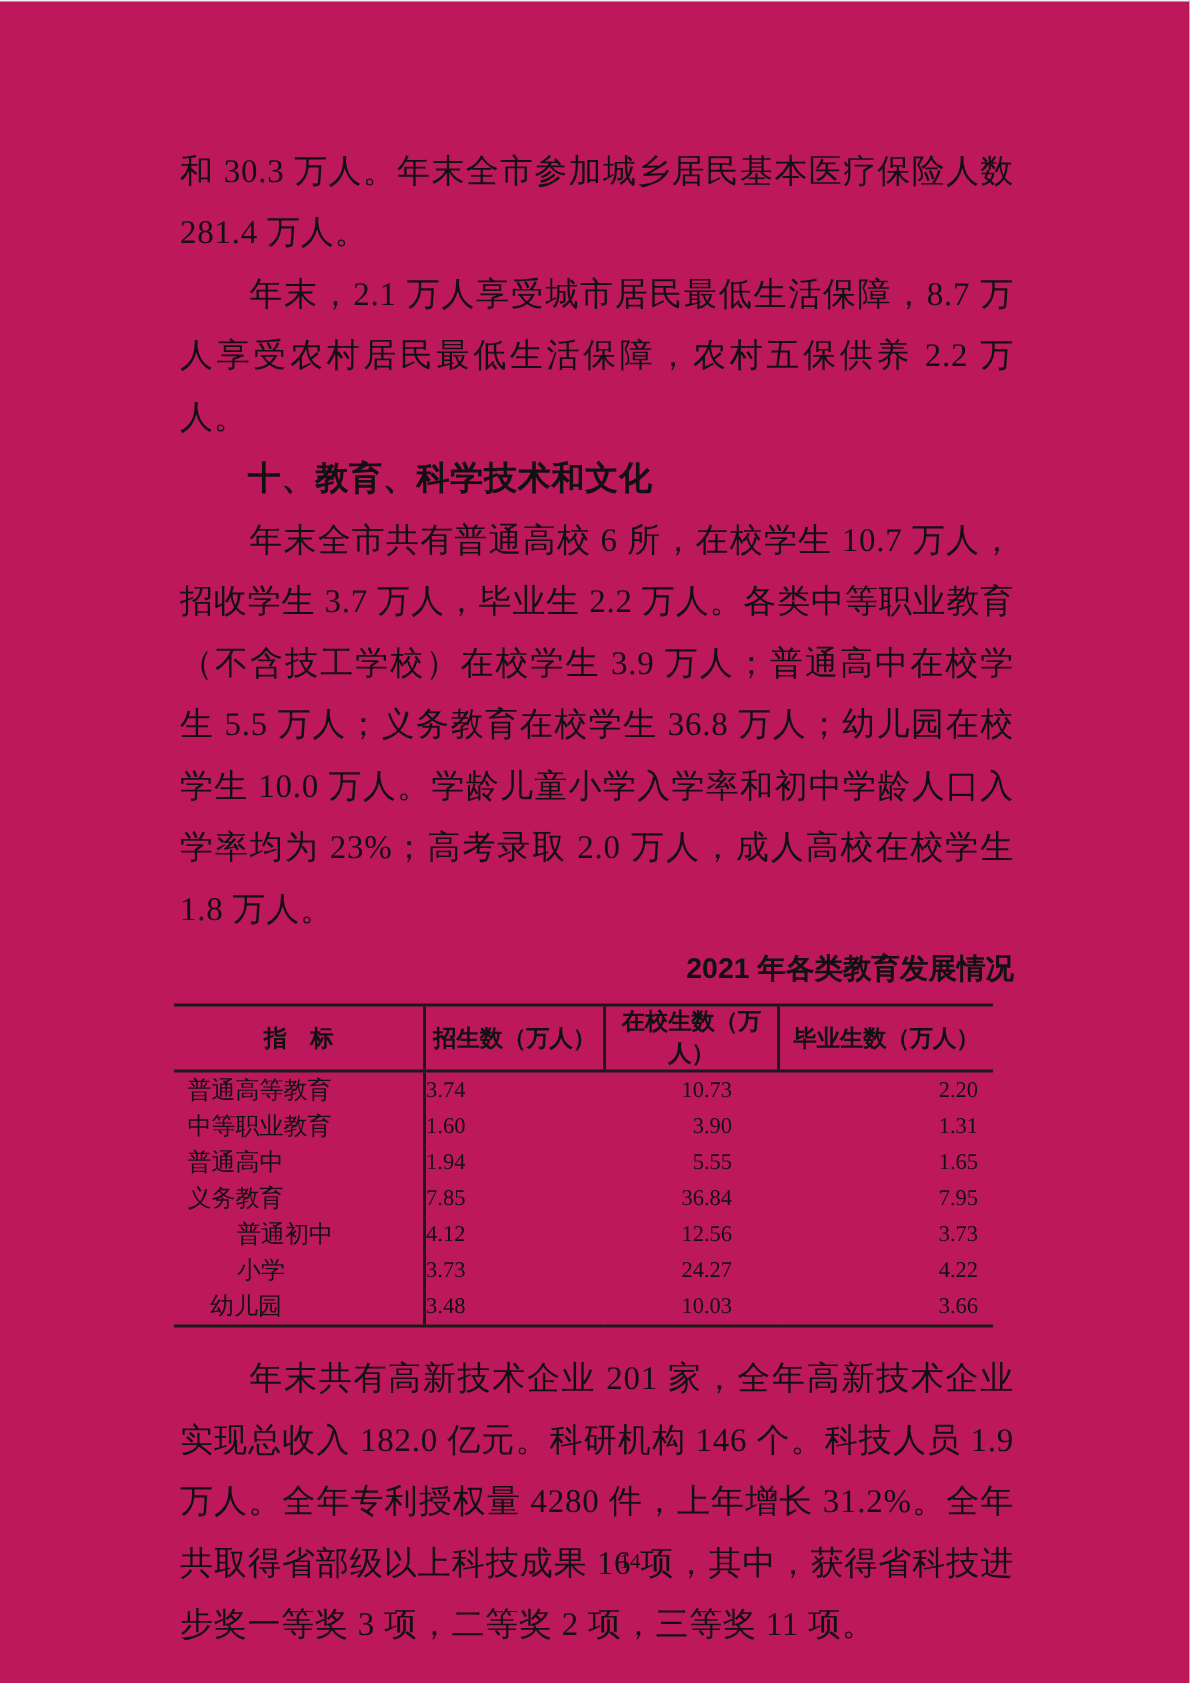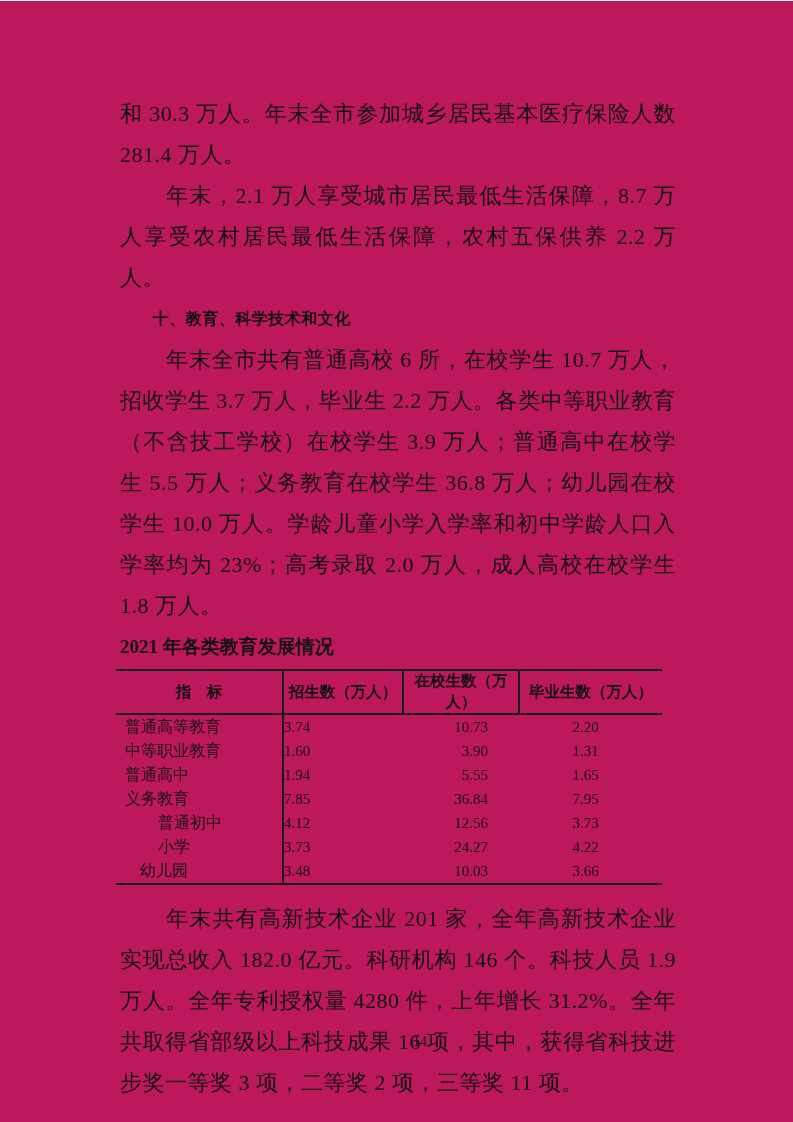--- a/index.html
+++ b/index.html
@@ -30,33 +30,33 @@
     line-height: 41px;
     text-align: justify;
     text-justify: inter-character;
     letter-spacing: 0.5px;
   }
   .indent {
     text-indent: 2.1em;
   }
   .section-heading {
     margin: 0;
-    font-size: 16px;
+    font-size: 22px;
     line-height: 41px;
     font-family: "Liberation Sans", sans-serif;
     font-weight: bold;
     text-indent: 2.05em;
     letter-spacing: 0.5px;
   }
   .table-title {
     margin: 7px 0 0 0;
     font-size: 19px;
     line-height: 28px;
-    text-align: left;
-    font-family: Liberation Serif, serif;
+    text-align: right;
+    font-family: Liberation Sans, sans-serif;
     font-weight: bold;
   }
   table.edu {
     border-collapse: collapse;
     table-layout: fixed;
     width: 546px;
     margin: 8px 0 0 -4px;
     color: #111111;
   }
   table.edu col.c1 { width: 167px; }
@@ -93,21 +93,21 @@
   table.edu tbody td.v1 {
     border-left: 2px solid #1a1a1a;
     text-align: left;
     padding-right: 20px;
   }
   table.edu tbody td.v2 {
     text-align: right;
     padding-right: 31px;
   }
   table.edu tbody td.v3 {
-    text-align: center;
+    text-align: right;
     padding-right: 10px;
   }
   table.edu tbody tr:last-child td {
     border-bottom: 2px solid #1a1a1a;
   }
   .para-after-table {
     margin-top: 13px;
   }
   .page-num {
     position: absolute;

